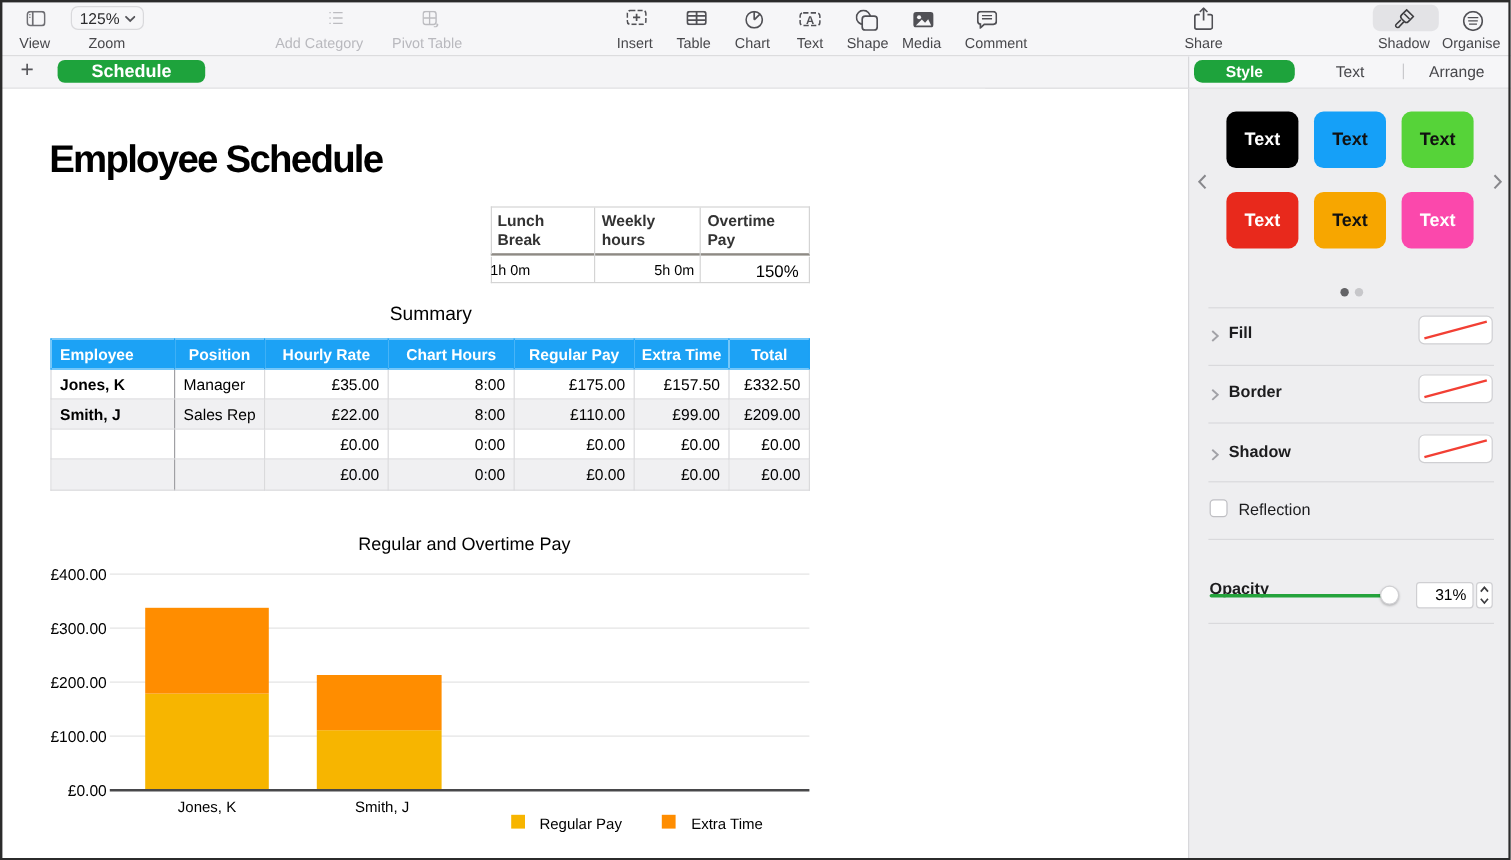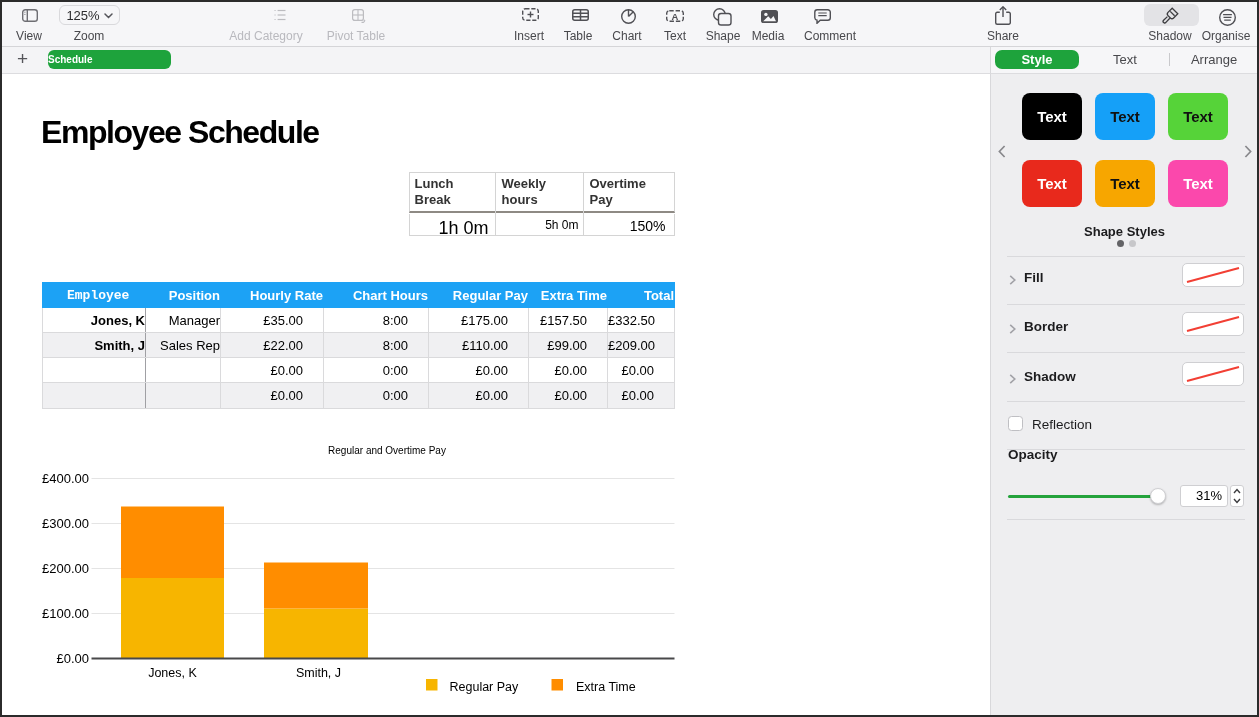--- a/index.html
+++ b/index.html
@@ -7,32 +7,32 @@
 body { font-family:"Liberation Sans", sans-serif; position:relative; background:#fff; }
 .frame { position:absolute; left:0; top:0; width:1259px; height:717px; border:2px solid #2b2b2b; z-index:90; pointer-events:none; }
 
 .toolbar { position:absolute; left:0; top:0; width:1259px; height:47px; background:#f6f6f8; border-bottom:1px solid #d5d5d8; }
 .tlabel { position:absolute; top:29px; width:120px; font-size:12px; color:#48484c; text-align:center; }
 .tlabel.dim { color:#b9b9be; }
 .ticon { position:absolute; top:9px; }
 
 .tabbar { position:absolute; left:0; top:47px; width:990px; height:27px; background:#f4f4f6; border-bottom:1px solid #dcdcdf; }
 .plus { position:absolute; left:17px; top:1px; font-size:19px; color:#55555a; font-weight:400; }
-.tab { position:absolute; left:48px; top:3px; width:123px; height:19px; background:#1ea33c; border-radius:6px; color:#fff; font-size:10px; font-weight:bold; line-height:19px; }
+.tab { position:absolute; left:48px; top:3px; width:123px; height:19px; background:#1ea33c; border-radius:6px; color:#fff; font-size:15px; font-weight:bold; text-align:center; line-height:19px; }
 
 .canvas { position:absolute; left:0; top:74px; width:821px; height:641px; background:#fff; }
 
 .sidebar { position:absolute; left:990px; top:74px; width:269px; height:641px; background:#eeeef0; border-left:1px solid #d8d8db; }
 .sbtabs { position:absolute; left:990px; top:47px; width:269px; height:27px; background:#f6f6f8; border-left:1px solid #d8d8db; border-bottom:1px solid #dcdcdf; }
 .divider { position:absolute; left:16px; width:238px; height:1px; background:#d9d9dc; }
-td { border:1px solid #dadadc; overflow:hidden; white-space:nowrap;text-align:right; }
+td { border:1px solid #dadadc; overflow:hidden; white-space:nowrap; }
 tr:first-child td { border-color:#1ca2f5; }
 td.nm { font-weight:bold; padding-left:7px; border-right:1px solid #a0a0a4; }
 td.lf { padding-left:7px; }
-td.rt { text-align:right; padding-right:20px; }
+td.rt { text-align:right; padding-right:7px; }
 .swatch { position:absolute; width:60px; height:47px; border-radius:8px; text-align:center; line-height:47px; font-size:15px; font-weight:bold; }
 .srow-label { position:absolute; left:33px; font-size:13.5px; font-weight:600; color:#1c1c1e; }
 .sbutton { position:absolute; left:191px; width:62px; height:24px; background:#fff; border:1px solid #cfcfd2; border-radius:5px; }
 </style>
 </head>
 <body>
   <div class="toolbar" id="toolbar">
 
     <svg class="ticon" style="left:22px" width="16" height="13" viewBox="0 0 16 13">
       <rect x="0.7" y="0.7" width="14.6" height="11.6" rx="2.6" fill="none" stroke="#6e6e73" stroke-width="1.4"></rect>
@@ -145,38 +145,39 @@
     <div style="position:absolute;left:41px;top:40px;font-size:32px;font-weight:bold;color:#000;letter-spacing:-1.45px;">Employee Schedule</div>
 
     <div style="position:absolute;left:408.5px;top:98px;width:266px;height:64px;">
       <div style="position:absolute;left:0;top:0;width:266px;height:41px;border:1px solid #d4d4d4;border-bottom:2px solid #8e8a84;"></div>
       <div style="position:absolute;left:0;top:42px;width:266px;height:22px;border:1px solid #d4d4d4;border-top:none;"></div>
       <div style="position:absolute;left:86px;top:1px;width:1px;height:62px;background:#d4d4d4;"></div>
       <div style="position:absolute;left:174px;top:1px;width:1px;height:62px;background:#d4d4d4;"></div>
       <div style="position:absolute;left:6px;top:4px;font-size:13px;font-weight:bold;color:#333;line-height:16px;">Lunch<br>Break</div>
       <div style="position:absolute;left:93px;top:4px;font-size:13px;font-weight:bold;color:#333;line-height:16px;">Weekly<br>hours</div>
       <div style="position:absolute;left:181px;top:4px;font-size:13px;font-weight:bold;color:#333;line-height:16px;">Overtime<br>Pay</div>
-      <div style="position:absolute;left:0;top:46px;width:80px;font-size:18px;text-align:right;">1h 0m</div>
+      <div style="position:absolute;left:0;top:46px;width:80px;font-size:12px;text-align:left;">1h 0m</div>
       <div style="position:absolute;left:90px;top:46px;width:80px;font-size:12px;text-align:right;">5h 0m</div>
       <div style="position:absolute;left:176px;top:46px;width:81px;font-size:14px;text-align:right;">150%</div>
     </div>
 
+    <div style="position:absolute;left:257px;top:180px;width:204px;text-align:center;font-size:16px;color:#000;">Summary</div>
     <table style="position:absolute;left:42px;top:208px;width:632px;border-collapse:collapse;table-layout:fixed;font-size:13px;" cellspacing="0">
       <colgroup>
         <col style="width:103px">
         <col style="width:75px">
         <col style="width:103px">
         <col style="width:105px">
         <col style="width:100px">
         <col style="width:79px">
         <col style="width:67px">
       </colgroup>
       <tbody>
         <tr style="height:25px;background:#1ca2f5;color:#fff;font-weight:bold;text-align:center;">
-        <td style="text-align:left;padding-left:24px;font-family:Liberation Mono, monospace;">Employee</td>
+        <td style="text-align:left;padding-left:7px;">Employee</td>
           <td>Position</td>
           <td>Hourly Rate</td>
           <td>Chart Hours</td>
           <td>Regular Pay</td>
           <td>Extra Time</td>
           <td>Total</td>
       </tr>
       <tr style="height:25px;background:#fff;">
         <td class="nm">Jones, K</td>
           <td class="lf">Manager</td>
@@ -210,21 +211,21 @@
           <td class="rt">£0.00</td>
           <td class="rt">0:00</td>
           <td class="rt">£0.00</td>
           <td class="rt">£0.00</td>
           <td class="rt">£0.00</td>
       </tr>
     </tbody>
     </table>
 
 
-    <div style="position:absolute;left:287px;top:371px;width:200px;text-align:center;font-size:10px;color:#000;">Regular and Overtime Pay</div>
+    <div style="position:absolute;left:287px;top:371px;width:200px;text-align:center;font-size:15px;color:#000;">Regular and Overtime Pay</div>
     <svg style="position:absolute;left:2px;top:390px;" width="700" height="240" viewBox="0 0 700 240">
       <g stroke="#e4e4e4" stroke-width="1">
         <line x1="89.5" y1="14.5" x2="672.5" y2="14.5"></line>
         <line x1="89.5" y1="59.5" x2="672.5" y2="59.5"></line>
         <line x1="89.5" y1="104.5" x2="672.5" y2="104.5"></line>
         <line x1="89.5" y1="149.5" x2="672.5" y2="149.5"></line>
       </g>
       <rect x="119" y="114" width="103" height="80.5" fill="#f7b500"></rect>
       <rect x="119" y="42.5" width="103" height="71.5" fill="#ff8d00"></rect>
       <rect x="262" y="144.5" width="104" height="50" fill="#f7b500"></rect>
@@ -260,21 +261,20 @@
     <div class="swatch" style="left:177px;top:19px;background:#56d339;color:#111;">Text</div>
     <div class="swatch" style="left:31px;top:86px;background:#e8291c;color:#fff;">Text</div>
     <div class="swatch" style="left:104px;top:86px;background:#f7a600;color:#111;">Text</div>
     <div class="swatch" style="left:177px;top:86px;background:#fb48ac;color:#fff;">Text</div>
     <svg style="position:absolute;left:7px;top:71px;" width="8" height="13" viewBox="0 0 8 13">
       <path d="M6.6 1 L1.4 6.5 L6.6 12" fill="none" stroke="#88888c" stroke-width="1.7"></path>
     </svg>
     <svg style="position:absolute;left:253px;top:71px;" width="8" height="13" viewBox="0 0 8 13">
       <path d="M1.4 1 L6.6 6.5 L1.4 12" fill="none" stroke="#88888c" stroke-width="1.7"></path>
     </svg>
-    <div style="position:absolute;left:0;top:150px;width:267px;text-align:center;font-size:13px;font-weight:600;color:#1c1c1e;">Shape Styles</div>
     <div style="position:absolute;left:126px;top:166px;width:7px;height:7px;border-radius:50%;background:#636366;"></div>
     <div style="position:absolute;left:138px;top:166px;width:7px;height:7px;border-radius:50%;background:#c7c7ca;"></div>
     <div class="divider" style="top:182px;"></div>
     <svg style="position:absolute;left:18px;top:201px;" width="7" height="10" viewBox="0 0 7 10">
       <path d="M1.2 0.8 L5.8 5 L1.2 9.2" fill="none" stroke="#a2a2a7" stroke-width="1.6"></path>
     </svg>
     <div class="srow-label" style="top:196px;">Fill</div>
     <div class="sbutton" style="top:189px;"><svg width="60" height="22">
         <line x1="4" y1="18" x2="56" y2="4" stroke="#f23f34" stroke-width="2"></line>
       </svg></div>
@@ -291,21 +291,21 @@
       <path d="M1.2 0.8 L5.8 5 L1.2 9.2" fill="none" stroke="#a2a2a7" stroke-width="1.6"></path>
     </svg>
     <div class="srow-label" style="top:295px;">Shadow</div>
     <div class="sbutton" style="top:288px;"><svg width="60" height="22">
         <line x1="4" y1="18" x2="56" y2="4" stroke="#f23f34" stroke-width="2"></line>
       </svg></div>
     <div class="divider" style="top:327px;"></div>
     <div style="position:absolute;left:17px;top:342px;width:15px;height:15px;background:#fff;border:1px solid #bfbfc3;border-radius:3.5px;"></div>
     <div style="position:absolute;left:41px;top:343px;font-size:13.5px;color:#1c1c1e;">Reflection</div>
     <div class="divider" style="top:375px;"></div>
-    <div style="position:absolute;left:17px;top:373px;font-size:13.5px;font-weight:bold;color:#1c1c1e;">Opacity</div>
+    <div style="position:absolute;left:17px;top:409px;font-size:13.5px;font-weight:bold;color:#1c1c1e;">Opacity</div>
     <div style="position:absolute;left:17px;top:421px;width:150px;height:3px;border-radius:2px;background:#24a33c;"></div>
     <div style="position:absolute;left:159px;top:414px;width:16px;height:16px;border-radius:50%;background:#fff;border:1px solid #d0d0d3;box-shadow:0 1px 2px rgba(0,0,0,0.25);"></div>
     <div style="position:absolute;left:189px;top:411px;width:48px;height:22px;background:#fff;border:1px solid #cfcfd2;border-radius:3px;font-size:13px;text-align:right;line-height:20px;padding-right:5px;">31%</div>
     <div style="position:absolute;left:239px;top:411px;width:14px;height:22px;background:#fff;border:1px solid #cfcfd2;border-radius:3px;"><svg width="12" height="20">
         <path d="M3 7 L6 3.5 L9 7" fill="none" stroke="#3c3c3f" stroke-width="1.4"></path>
         <path d="M3 13 L6 16.5 L9 13" fill="none" stroke="#3c3c3f" stroke-width="1.4"></path>
       </svg></div>
     <div class="divider" style="top:445px;"></div>
   </div>
   <div class="frame"></div>

